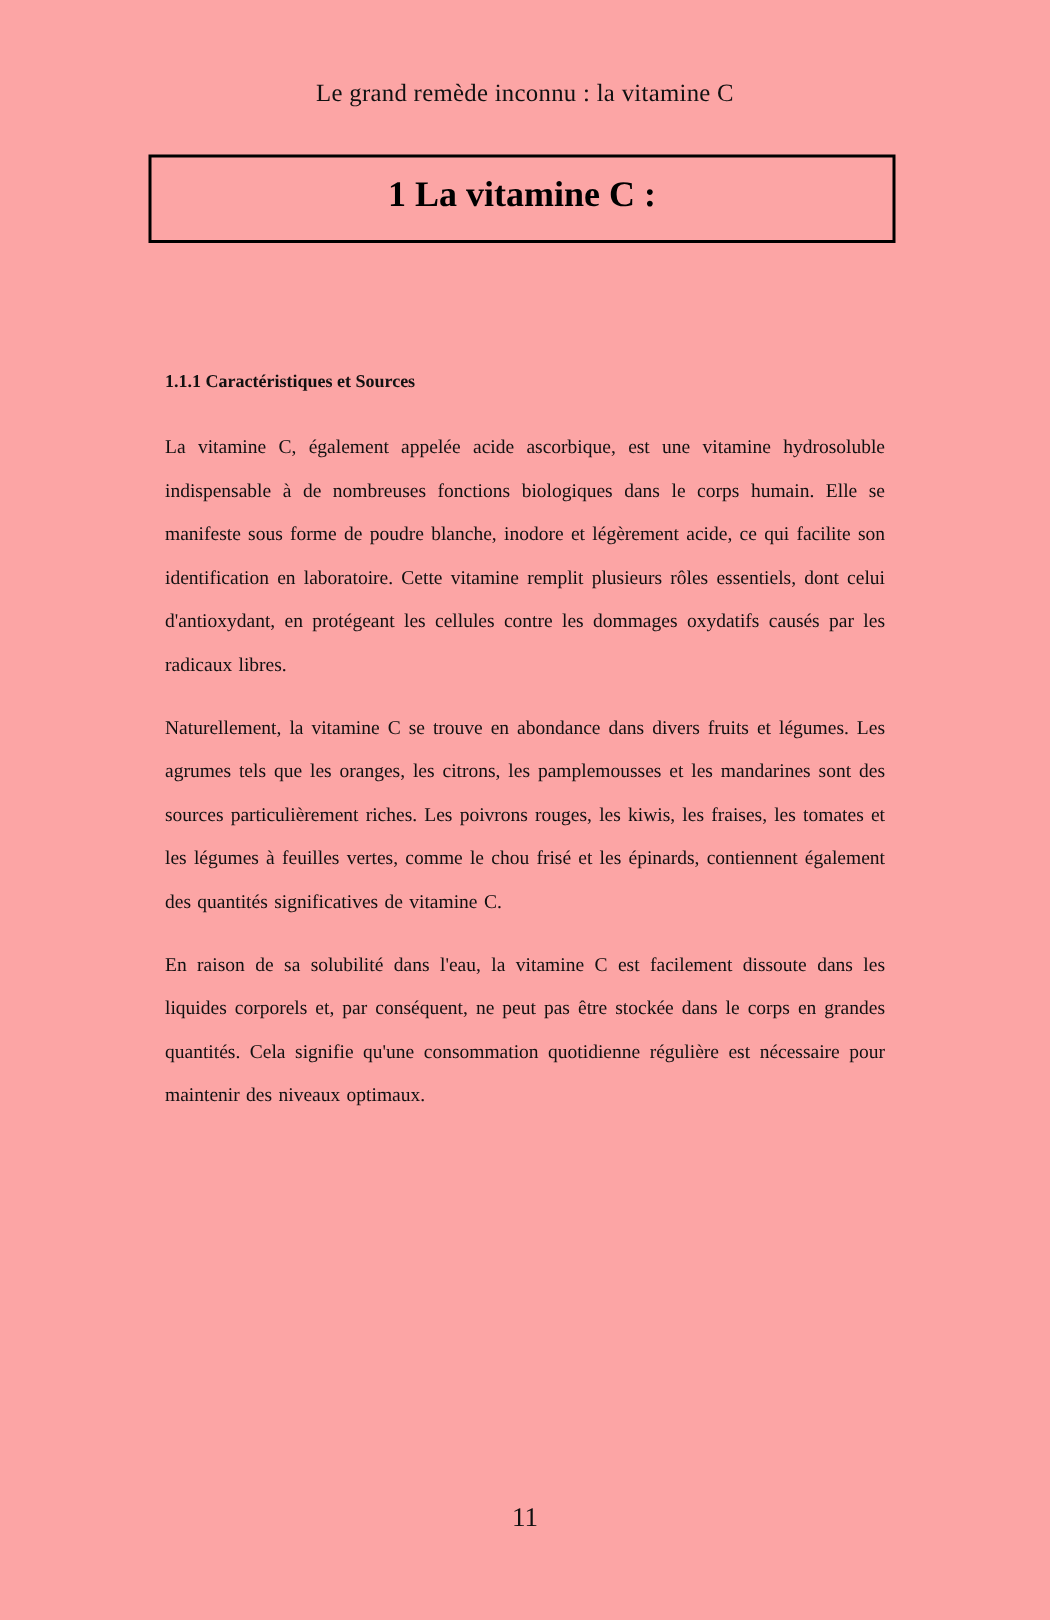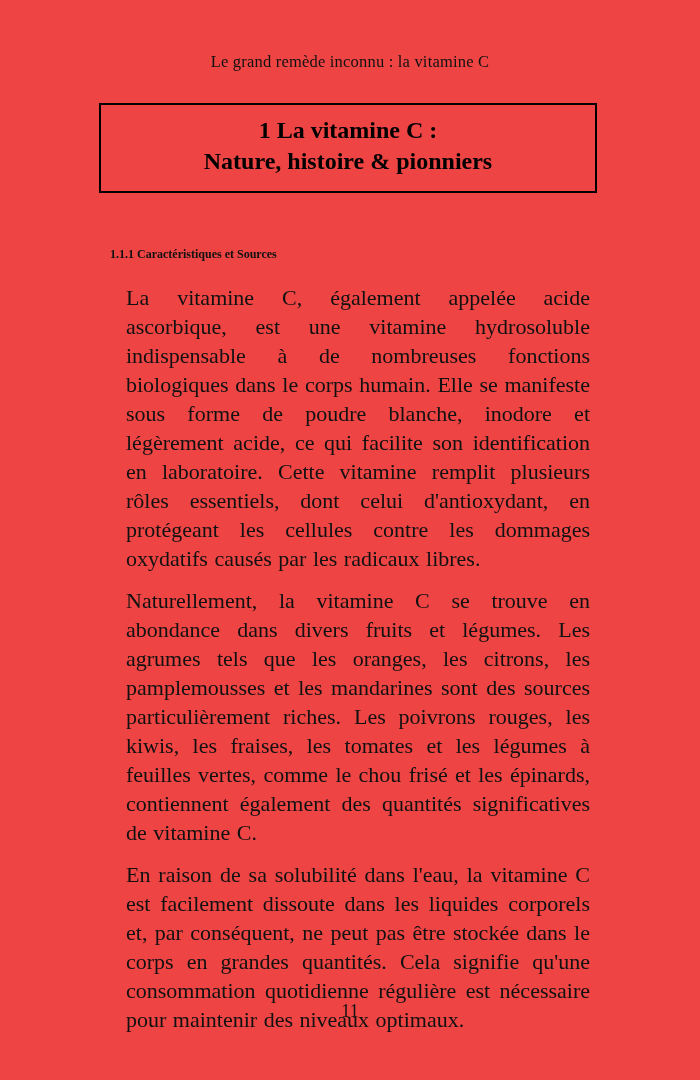--- a/index.html
+++ b/index.html
@@ -4,21 +4,21 @@
 <style>
   html, body {
     margin: 0;
     padding: 0;
     background: #ffffff;
   }
   .page {
     position: relative;
     width: 700px;
     height: 1080px;
-    background: #ef4444;
+    background: #fca5a5;
     font-family: "Liberation Serif", "DejaVu Serif", serif;
     color: #111111;
     overflow: hidden;
   }
   .running-header {
     position: absolute;
     top: 52px;
     left: 0;
     width: 100%;
     text-align: center;
@@ -54,25 +54,25 @@
     margin: 0 0 22px 0;
     line-height: 26px;
   }
   .h-subsection {
     font-size: 12px;
     font-weight: bold;
     margin: 0 0 18px 0;
     line-height: 22px;
   }
   .para {
-    font-size: 22px;
+    font-size: 13px;
     line-height: 29px;
     text-align: justify;
     text-justify: inter-word;
-    margin: 0 0 13px 16px;
+    margin: 0 0 13px 0;
     word-spacing: 1px;
   }
   .page-number {
     position: absolute;
     bottom: 58px;
     left: 0;
     width: 100%;
     text-align: center;
     font-size: 18px;
     color: #111111;
@@ -80,21 +80,20 @@
 </style>
 </head>
 <body>
 
 <div class="page">
 
   <div class="running-header">Le grand remède inconnu : la vitamine C</div>
 
   <div class="title-box">
     <div class="title-line">1 La vitamine C :</div>
-    <div class="title-line">Nature, histoire &amp; pionniers</div>
   </div>
 
   <div class="content">
 
     <div class="h-subsection">1.1.1 Caractéristiques et Sources</div>
 
     <p class="para">La vitamine C, également appelée acide ascorbique, est une vitamine hydrosoluble indispensable à de nombreuses fonctions biologiques dans le corps humain. Elle se manifeste sous forme de poudre blanche, inodore et légèrement acide, ce qui facilite son identification en laboratoire. Cette vitamine remplit plusieurs rôles essentiels, dont celui d'antioxydant, en protégeant les cellules contre les dommages oxydatifs causés par les radicaux libres.</p>
 
     <p class="para">Naturellement, la vitamine C se trouve en abondance dans divers fruits et légumes. Les agrumes tels que les oranges, les citrons, les pamplemousses et les mandarines sont des sources particulièrement riches. Les poivrons rouges, les kiwis, les fraises, les tomates et les légumes à feuilles vertes, comme le chou frisé et les épinards, contiennent également des quantités significatives de vitamine C.</p>
 

